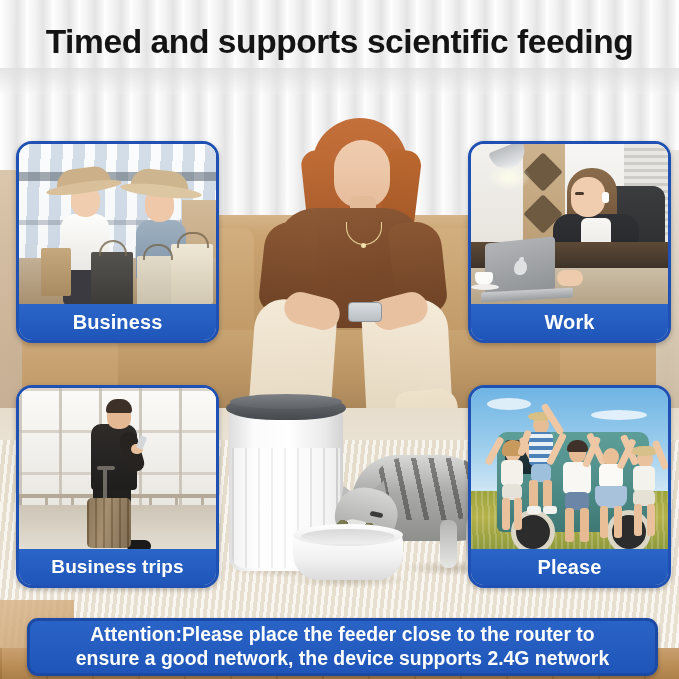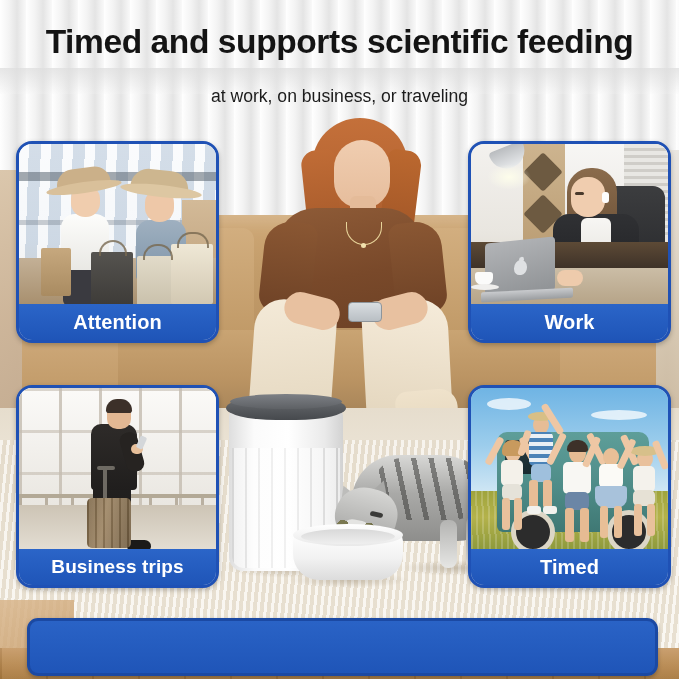--- a/index.html
+++ b/index.html
@@ -773,21 +773,20 @@
     <div class="kibble"></div>
     <div class="bowl"></div>
     <div class="bowl-rim"></div>
     <div class="bowl-inner"></div>
   </div>
 
   <div class="header">
     <h1 class="headline">Timed and supports scientific feeding</h1>
     <p class="subline">
       <br>
-      <span>at work, on business, or traveling</span>
     </p>
   </div>
 
   <div class="card" id="card-shopping">
     <div class="card-photo">
       <div class="shop-bg"></div>
       <div class="shop-glassbar"></div>
       <div class="shop-glassbar2"></div>
       <div class="shop-rwall"></div>
       <div class="shop-floor"></div>
@@ -803,21 +802,21 @@
       <div class="p2-hat"></div>
       <div class="p2-hat-brim"></div>
       <div class="bag1"></div>
       <div class="bag2"></div>
       <div class="bag3"></div>
       <div class="bag4"></div>
       <div class="handle" style="left:80px;top:96px;width:24px;height:14px;"></div>
       <div class="handle" style="left:124px;top:100px;width:26px;height:14px;"></div>
       <div class="handle" style="left:158px;top:88px;width:28px;height:14px;"></div>
     </div>
-    <div class="card-label">Attention</div>
+    <div class="card-label">Business</div>
   </div>
 
   <div class="card card-sm" id="card-business">
     <div class="card-photo">
       <div class="biz-bg"></div>
       <div class="biz-windows"></div>
       <div class="biz-posts"></div>
       <div class="biz-rail"></div>
       <div class="biz-rail2"></div>
       <div class="biz-radiator"></div>
@@ -928,22 +927,23 @@
         <div class="h" style="left:166px;top:62px;width:16px;height:18px;background:#e9c19c;"></div>
         <div class="h" style="left:159px;top:58px;width:30px;height:10px;background:#d7c08a;border-radius:50%;"></div>
         <div class="t" style="left:162px;top:78px;width:22px;height:26px;background:#f4f2ec;"></div>
         <div class="t" style="left:162px;top:102px;width:22px;height:16px;background:#e6e1d5;"></div>
         <div class="l" style="left:163px;top:116px;width:8px;height:32px;background:#e9c19c;"></div>
         <div class="l" style="left:176px;top:116px;width:8px;height:32px;background:#e9c19c;"></div>
         <div class="a" style="left:152px;top:50px;width:7px;height:32px;transform:rotate(26deg);"></div>
         <div class="a" style="left:186px;top:52px;width:7px;height:30px;transform:rotate(-22deg);"></div>
       </div>
     </div>
-    <div class="card-label">Timed</div>
+    <div class="card-label">Please</div>
   </div>
 
   <div id="attention">
     <div class="atext">
-      <br>
+      <span>Attention:Please place the feeder close to the router to</span><br>
+      <span>ensure a good network, the device supports 2.4G network</span>
     </div>
   </div>
 
 </div>
 
 </body></html>

